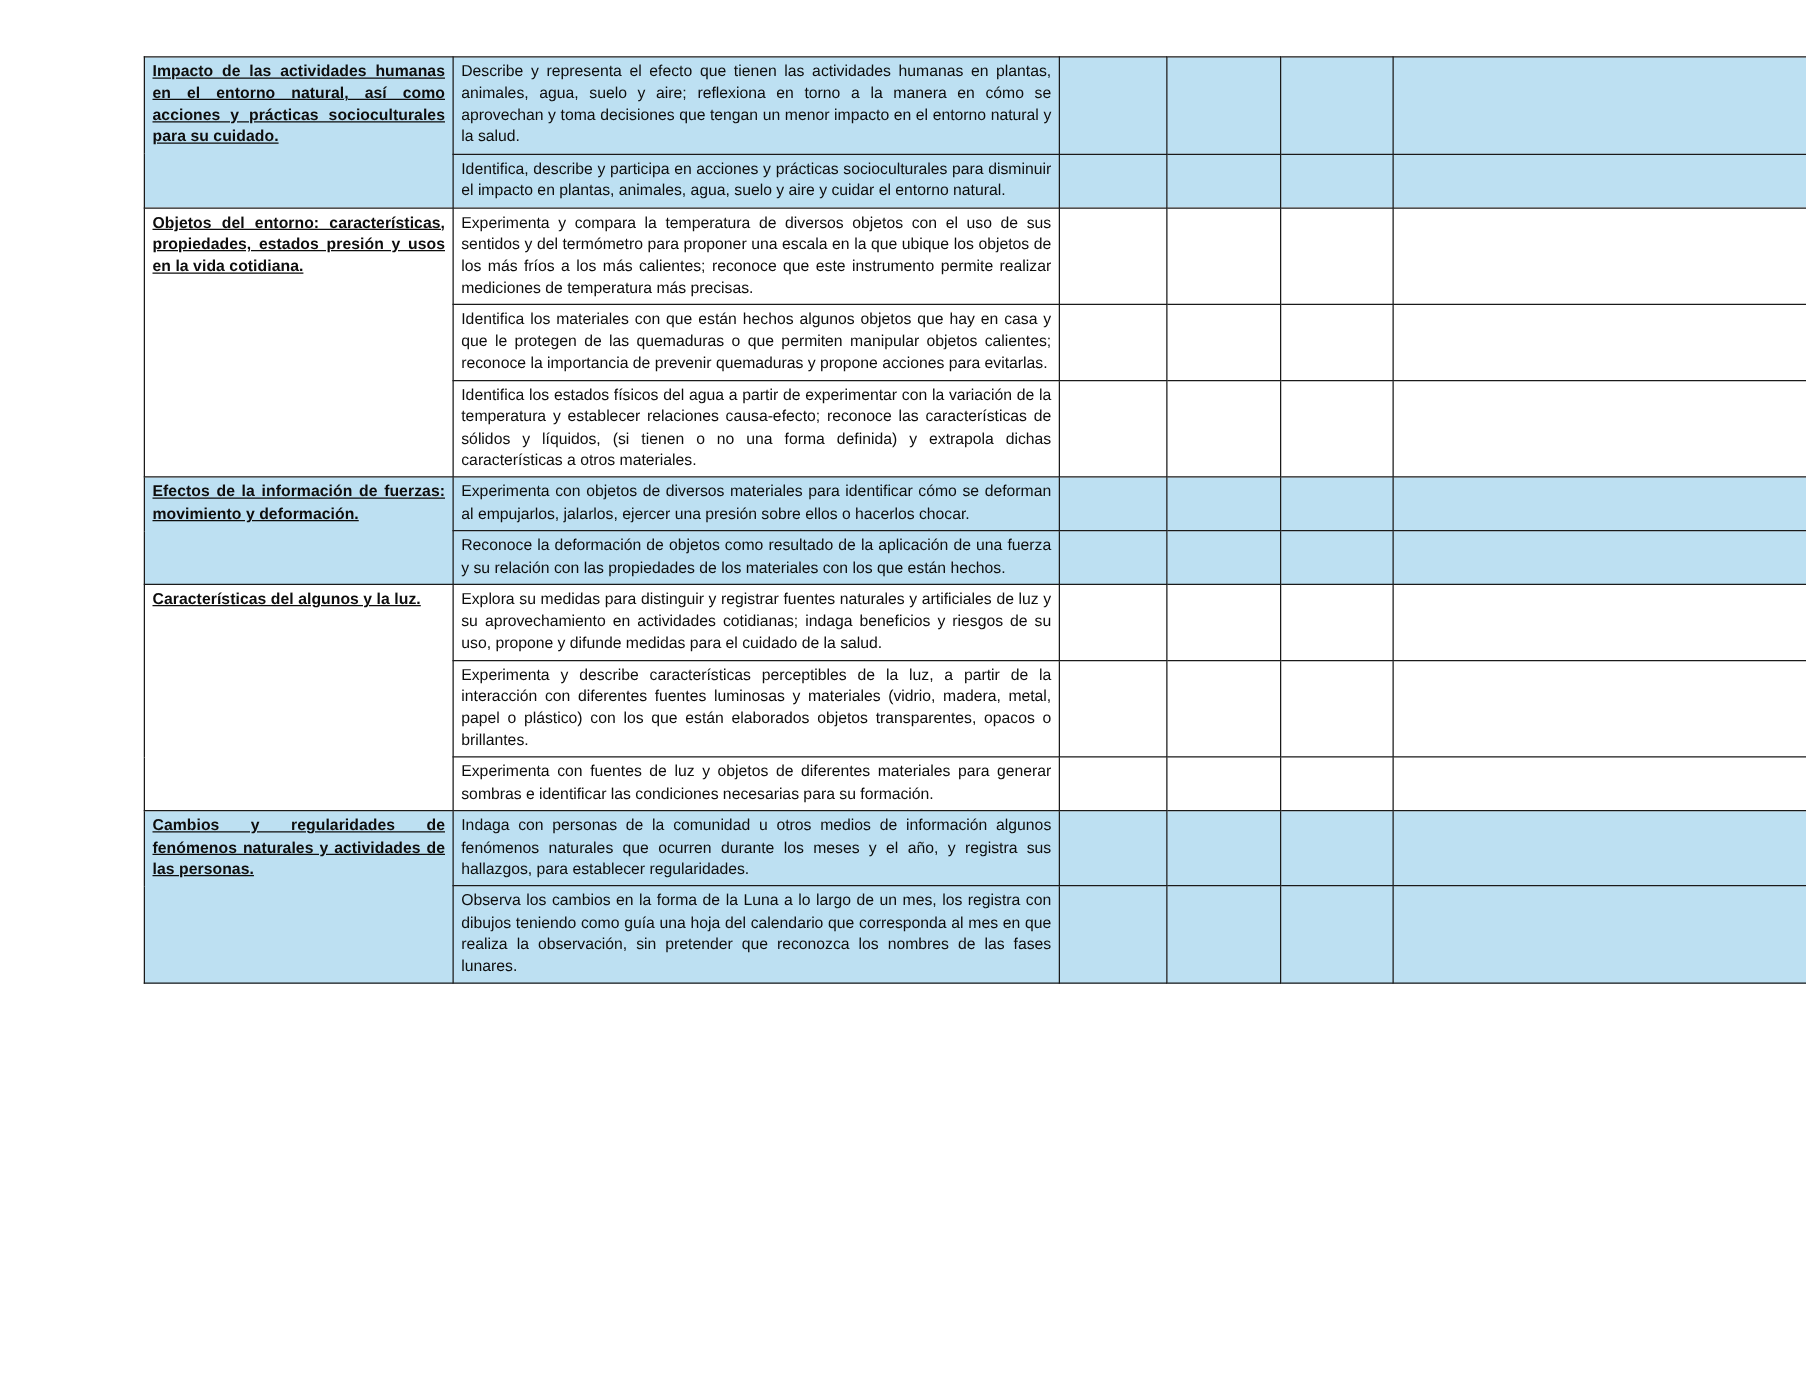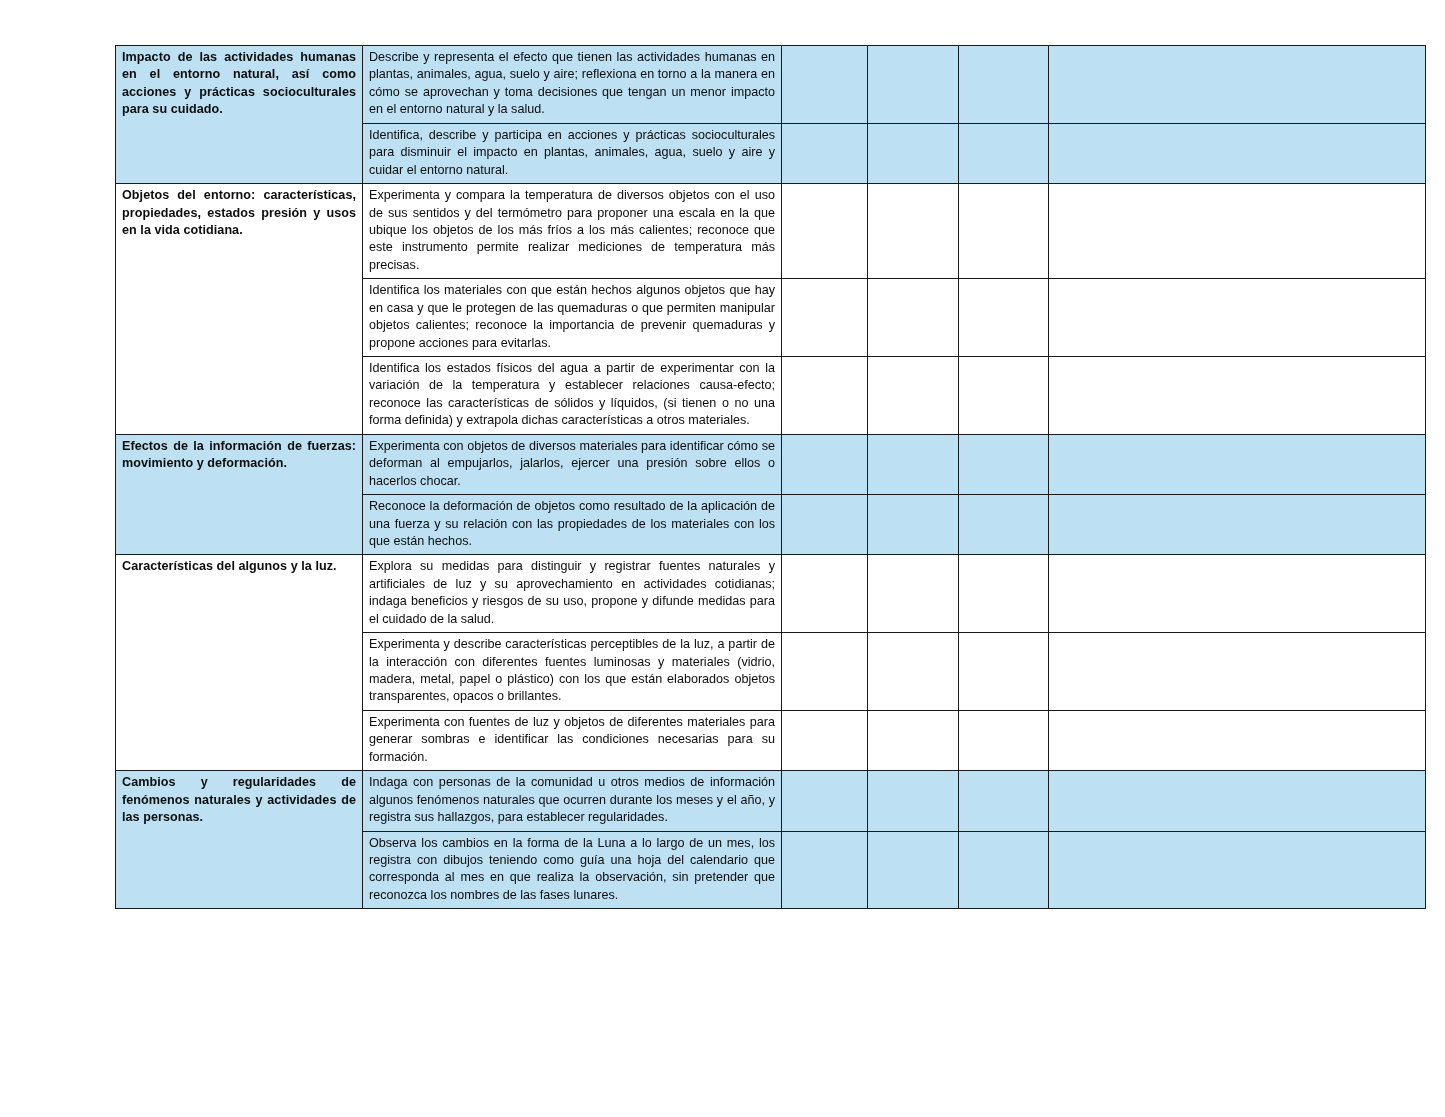--- a/index.html
+++ b/index.html
@@ -35,23 +35,24 @@
     line-height: 1.385;
     color: #0d0d0d;
     box-sizing: border-box;
   }
   td.c-theme {
     width: 247px;
     font-weight: bold;
     text-align: justify;
     text-justify: inter-word;
     letter-spacing: 0.05px;
+    text-decoration: underline;
   }
   td.c-learn {
-    width: 419px;
+    width: 485px;
     text-align: justify;
     text-justify: inter-word;
     hyphens: none;
   }
   td.c-n1 { width: 86px; }
   td.c-n2 { width: 91px; }
   td.c-n3 { width: 90px; }
   td.c-notes { width: 377px; }
 
   tr.blue > td { background: #bde0f2; }

